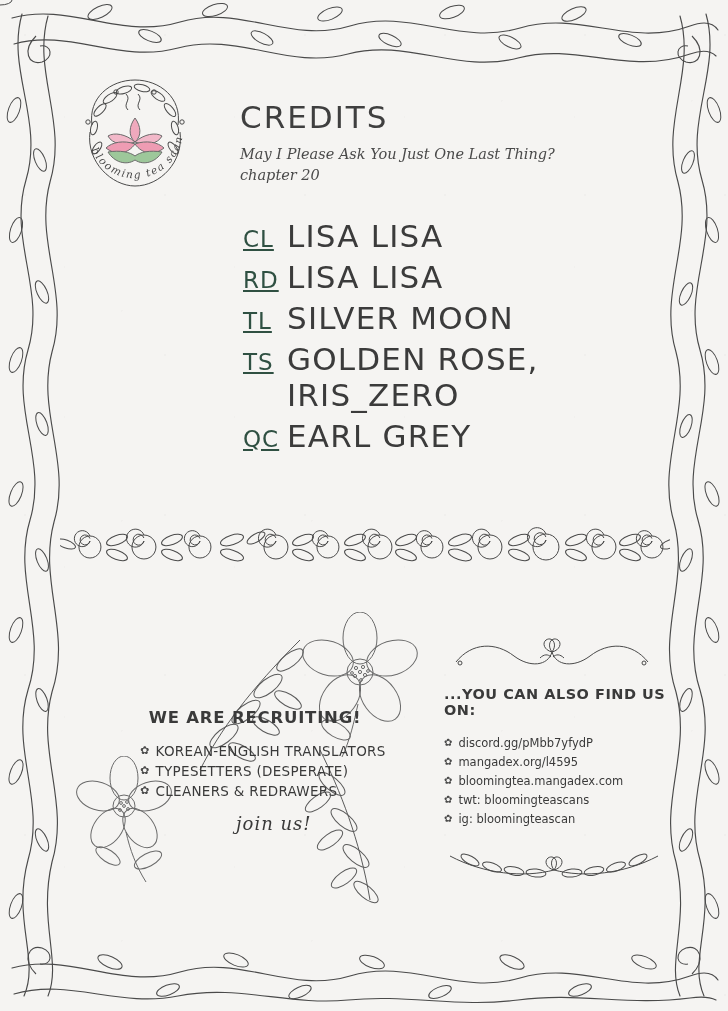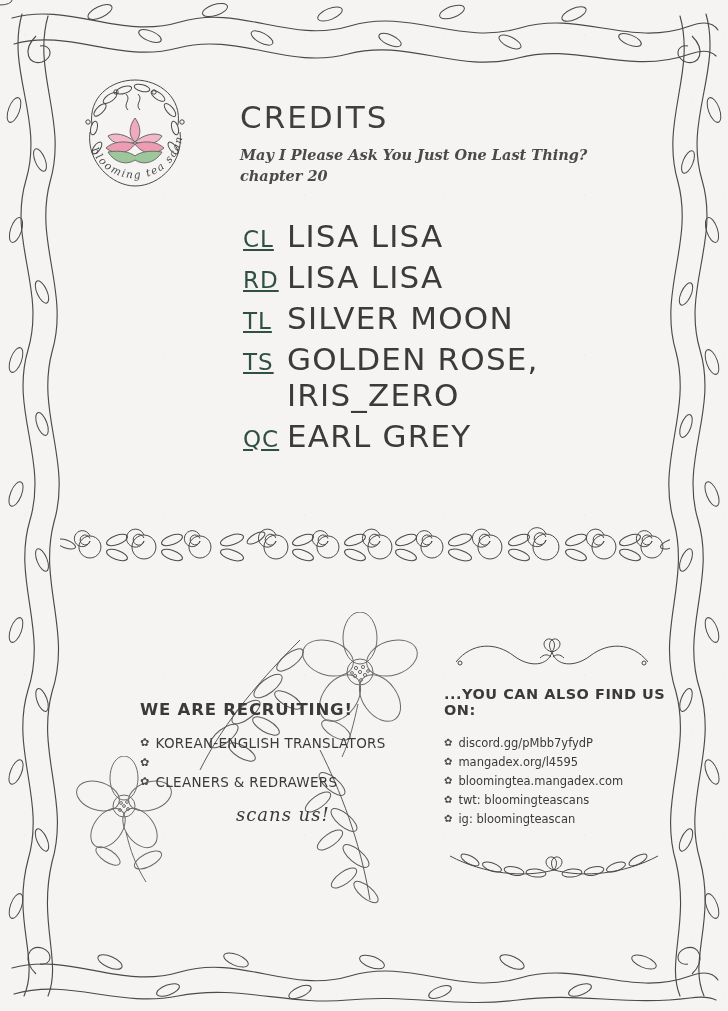--- a/index.html
+++ b/index.html
@@ -48,21 +48,20 @@
     line-height: 1.1;
     margin: 0 0 10px 0;
   }
   .credits-sub {
     font-family: "DejaVu Serif", serif;
     font-style: italic;
     font-size: 14.5px;
     color: #4a4a4a;
     line-height: 1.45;
     margin: 0;
-    font-weight: bold;
   }
   
   .credit-rows {
     position: absolute;
     left: 243px; top: 218px;
     width: 440px;
   }
   .credit-row {
     display: flex;
     align-items: baseline;
@@ -90,21 +89,22 @@
   
   .recruiting {
     position: absolute;
     left: 140px; top: 700px;
     width: 230px;
   }
   .recruiting-title {
     font-size: 16.5px;
     letter-spacing: 0.8px;
     color: #3a3a3a;
-    margin: 0 0 16px 0;
+    margin: 8px 0 16px 0;
+    text-align: center;
   }
   .recruit-item {
     display: flex;
     align-items: flex-start;
     font-size: 13.5px;
     letter-spacing: 0.3px;
     color: #3a3a3a;
     margin-bottom: 4px;
     white-space: nowrap;
   }
@@ -436,26 +436,27 @@
   </svg>
 
   <div class="recruiting">
     <h2 class="recruiting-title">WE ARE RECRUITING!</h2>
     <div class="recruit-item">
       <span class="recruit-bullet">✿</span>
       <span>KOREAN-ENGLISH TRANSLATORS</span>
     </div>
     <div class="recruit-item">
       <span class="recruit-bullet">✿</span>
+      <span>TYPESETTERS (DESPERATE)</span>
     </div>
     <div class="recruit-item">
       <span class="recruit-bullet">✿</span>
       <span>CLEANERS &amp; REDRAWERS</span>
     </div>
-    <div class="join-us">scans us!</div>
+    <div class="join-us">join us!</div>
   </div>
 
   <svg class="flourish-top" viewBox="0 0 200 44" xmlns="http://www.w3.org/2000/svg">
     <g fill="none" stroke="#4a4a4a" stroke-width="1">
       <path d="M4,30 C20,10 44,10 62,24 C78,36 96,34 100,20"></path>
       <path d="M196,30 C180,10 156,10 138,24 C122,36 104,34 100,20"></path>
       <path d="M100,20 C94,12 100,4 106,8 C110,11 108,18 100,20"></path>
       <path d="M100,20 C106,12 100,4 94,8 C90,11 92,18 100,20"></path>
       <path d="M88,26 C92,22 96,22 99,25"></path>
       <path d="M112,26 C108,22 104,22 101,25"></path>

